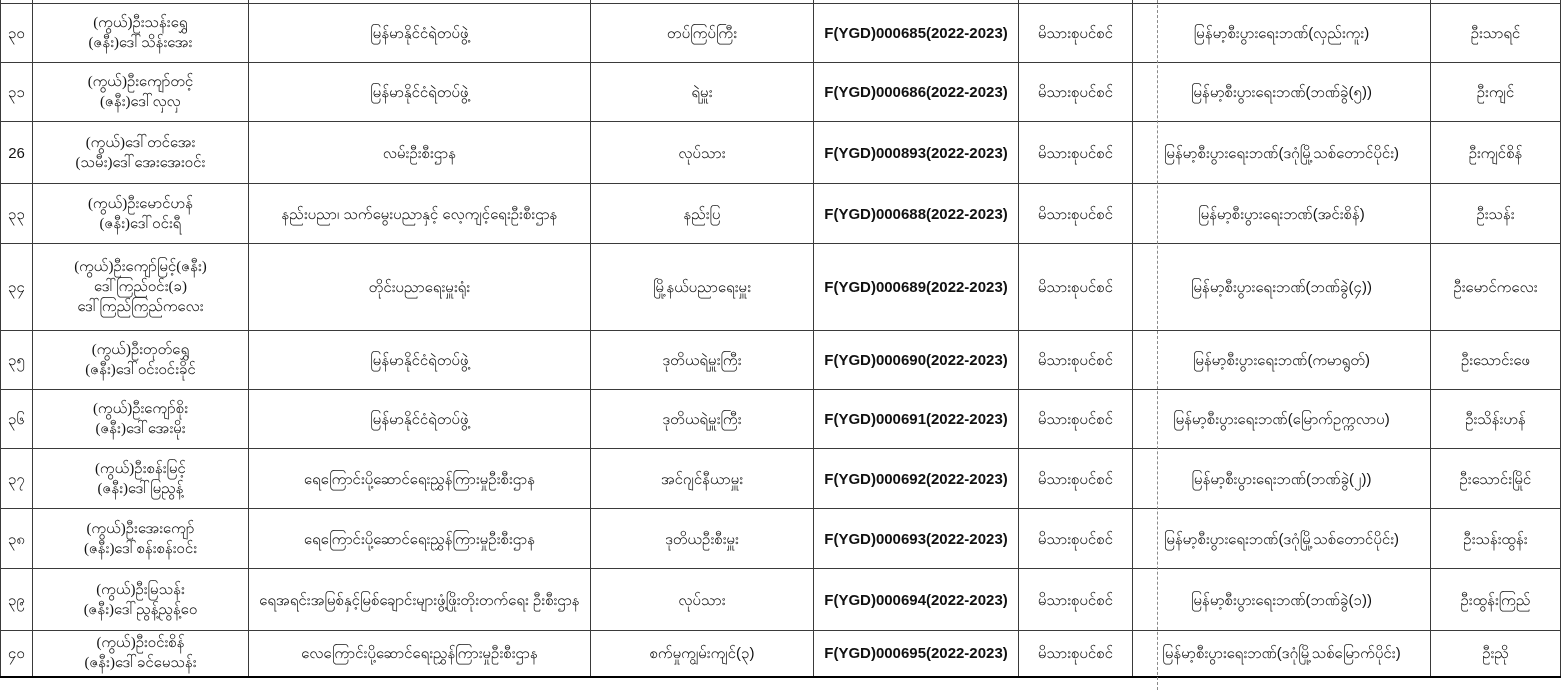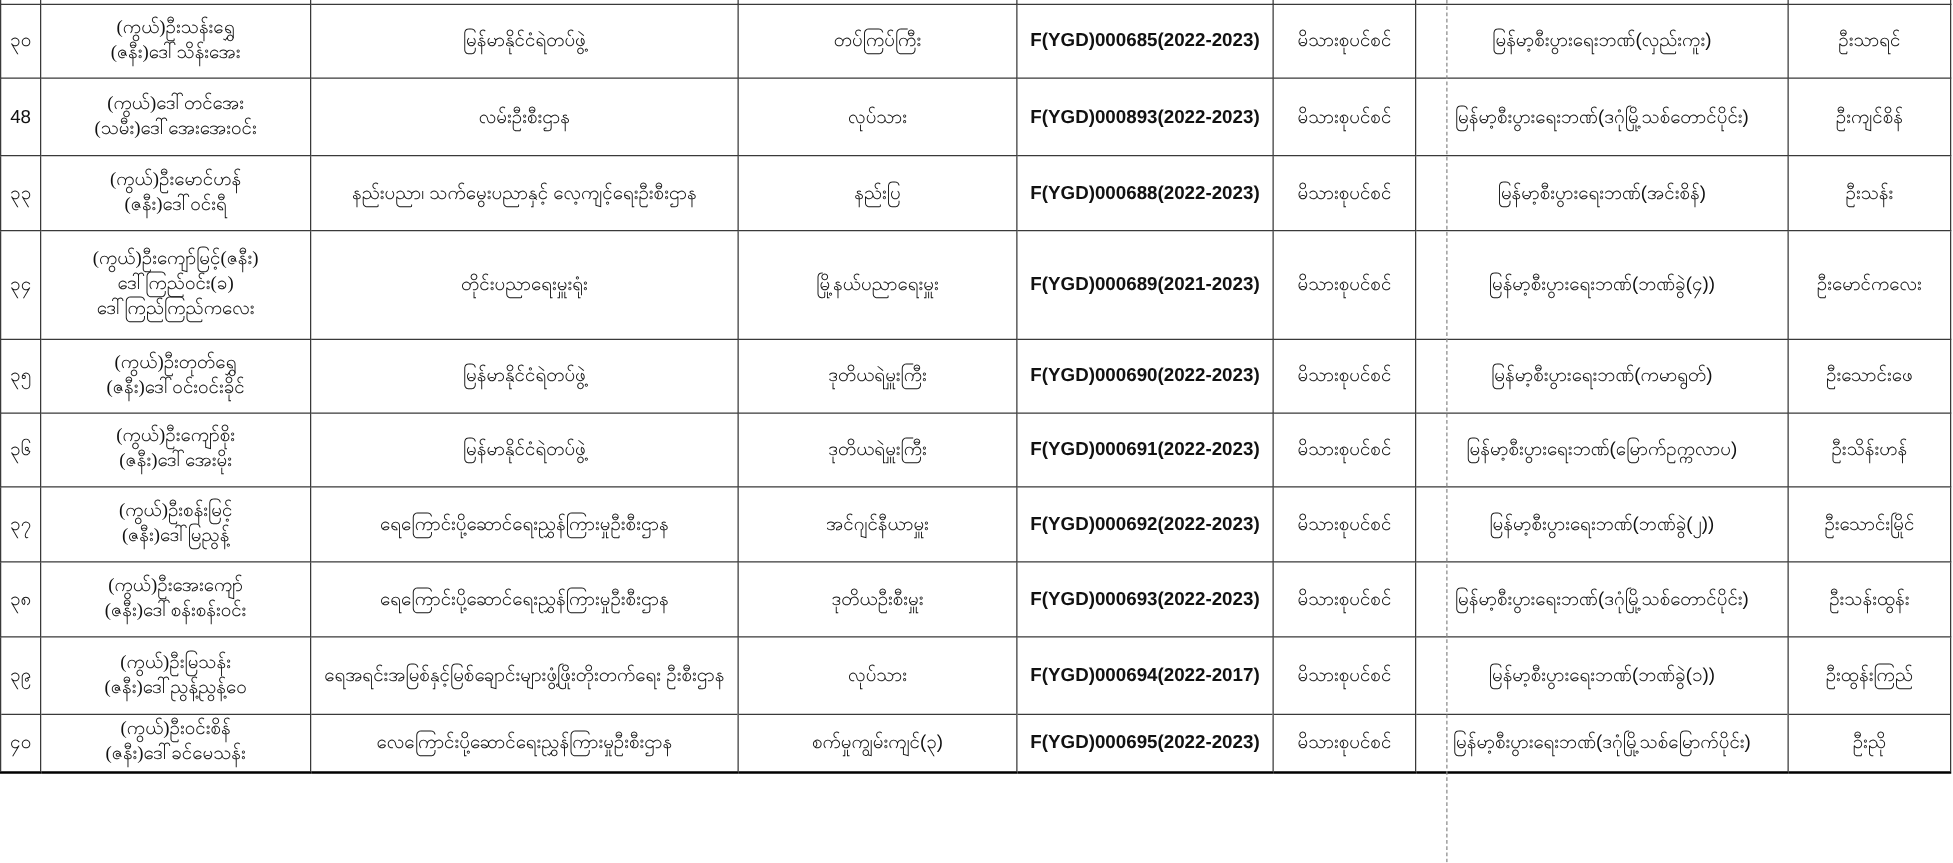--- a/index.html
+++ b/index.html
@@ -81,22 +81,35 @@
             <div>(ကွယ်)ဦးသန်းရွှေ</div>
             <div>(ဇနီး)ဒေါ်သိန်းအေး</div>
           </td>
           <td class="c-dept">မြန်မာနိုင်ငံရဲတပ်ဖွဲ့</td>
           <td class="c-rank">တပ်ကြပ်ကြီး</td>
           <td class="c-serial">F(YGD)000685(2022-2023)</td>
           <td class="c-ptype">မိသားစုပင်စင်</td>
           <td class="c-bank">မြန်မာ့စီးပွားရေးဘဏ်(လှည်းကူး)</td>
           <td class="c-payee">ဦးသာရင်</td>
         </tr>
+        <tr style="height: 59px;">
+          <td class="c-no">၃၁</td>
+          <td class="c-claimants">
+            <div>(ကွယ်)ဦးကျော်တင့်</div>
+            <div>(ဇနီး)ဒေါ်လှလှ</div>
+          </td>
+          <td class="c-dept">မြန်မာနိုင်ငံရဲတပ်ဖွဲ့</td>
+          <td class="c-rank">ရဲမှူး</td>
+          <td class="c-serial">F(YGD)000686(2022-2023)</td>
+          <td class="c-ptype">မိသားစုပင်စင်</td>
+          <td class="c-bank">မြန်မာ့စီးပွားရေးဘဏ်(ဘဏ်ခွဲ(၅))</td>
+          <td class="c-payee">ဦးကျင်</td>
+        </tr>
         <tr style="height: 62px;">
-          <td class="c-no">48</td>
+          <td class="c-no">26</td>
           <td class="c-claimants">
             <div>(ကွယ်)ဒေါ်တင်အေး</div>
             <div>(သမီး)ဒေါ်အေးအေးဝင်း</div>
           </td>
           <td class="c-dept">လမ်းဦးစီးဌာန</td>
           <td class="c-rank">လုပ်သား</td>
           <td class="c-serial">F(YGD)000893(2022-2023)</td>
           <td class="c-ptype">မိသားစုပင်စင်</td>
           <td class="c-bank">မြန်မာ့စီးပွားရေးဘဏ်(ဒဂုံမြို့သစ်တောင်ပိုင်း)</td>
           <td class="c-payee">ဦးကျင်စိန်</td>
@@ -116,21 +129,21 @@
         </tr>
         <tr style="height: 87px;">
           <td class="c-no">၃၄</td>
           <td class="c-claimants">
             <div>(ကွယ်)ဦးကျော်မြင့်(ဇနီး)</div>
             <div>ဒေါ်ကြည်ဝင်း(ခ)</div>
             <div>ဒေါ်ကြည်ကြည်ကလေး</div>
           </td>
           <td class="c-dept">တိုင်းပညာရေးမှူးရုံး</td>
           <td class="c-rank">မြို့နယ်ပညာရေးမှူး</td>
-          <td class="c-serial">F(YGD)000689(2021-2023)</td>
+          <td class="c-serial">F(YGD)000689(2022-2023)</td>
           <td class="c-ptype">မိသားစုပင်စင်</td>
           <td class="c-bank">မြန်မာ့စီးပွားရေးဘဏ်(ဘဏ်ခွဲ(၄))</td>
           <td class="c-payee">ဦးမောင်ကလေး</td>
         </tr>
         <tr style="height: 59px; margin-top: 24px;">
           <td class="c-no">၃၅</td>
           <td class="c-claimants">
             <div>(ကွယ်)ဦးတုတ်ရွှေ</div>
             <div>(ဇနီး)ဒေါ်ဝင်းဝင်းခိုင်</div>
           </td>
@@ -181,21 +194,21 @@
           <td class="c-payee">ဦးသန်းထွန်း</td>
         </tr>
         <tr class="dashed-bottom" style="height: 62px; padding-left: 46px;">
           <td class="c-no">၃၉</td>
           <td class="c-claimants">
             <div>(ကွယ်)ဦးမြသန်း</div>
             <div>(ဇနီး)ဒေါ်ညွန့်ညွန့်ဝေ</div>
           </td>
           <td class="c-dept">ရေအရင်းအမြစ်နှင့်မြစ်ချောင်းများဖွံ့ဖြိုးတိုးတက်ရေး ဦးစီးဌာန</td>
           <td class="c-rank">လုပ်သား</td>
-          <td class="c-serial">F(YGD)000694(2022-2017)</td>
+          <td class="c-serial">F(YGD)000694(2022-2023)</td>
           <td class="c-ptype">မိသားစုပင်စင်</td>
           <td class="c-bank">မြန်မာ့စီးပွားရေးဘဏ်(ဘဏ်ခွဲ(၁))</td>
           <td class="c-payee">ဦးထွန်းကြည်</td>
         </tr>
         <tr class="last-row" style="height: 46px;">
           <td class="c-no">၄၀</td>
           <td class="c-claimants">
             <div>(ကွယ်)ဦးဝင်းစိန်</div>
             <div>(ဇနီး)ဒေါ်ခင်မေသန်း</div>
           </td>

